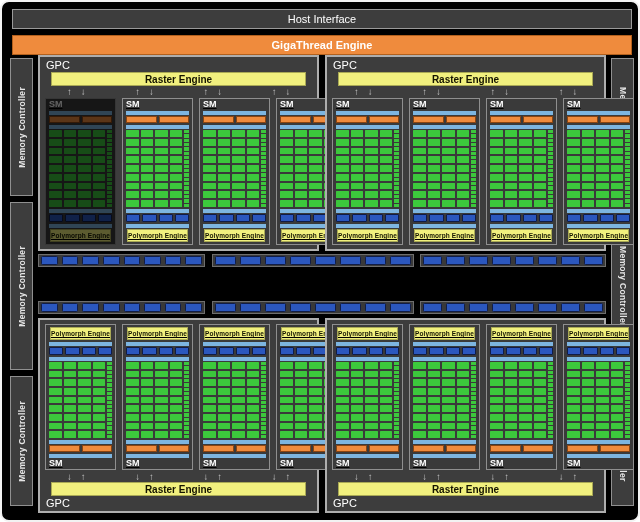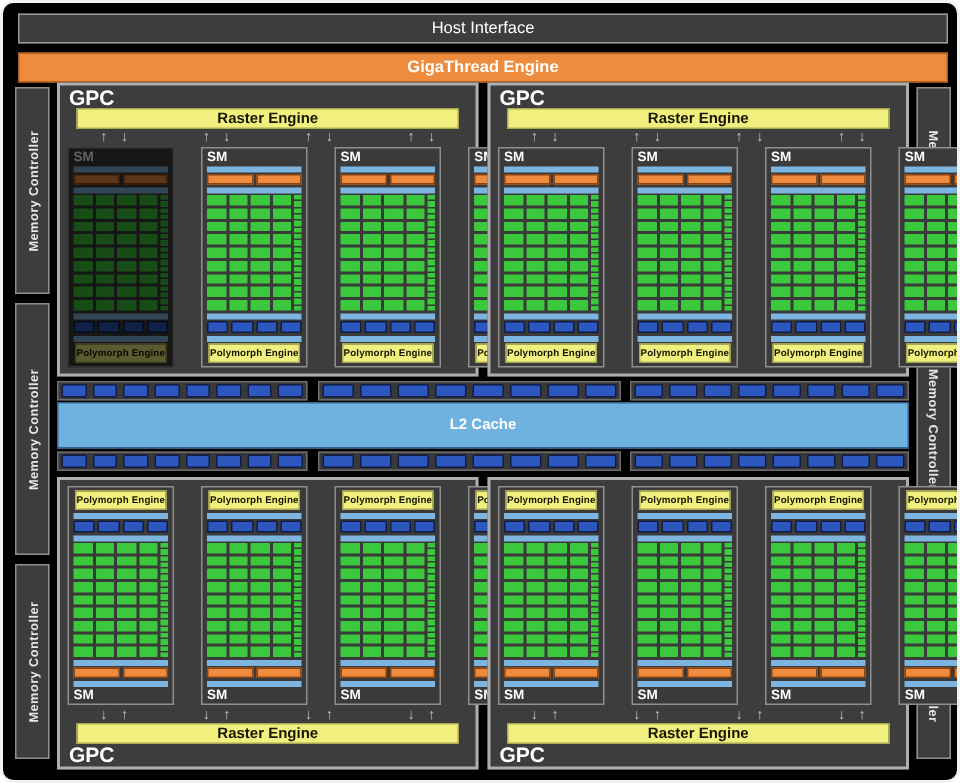--- a/index.html
+++ b/index.html
@@ -39,32 +39,32 @@
   .gpc{
     position:absolute;background:var(--panel-gray);border:2px solid #aeaeae;
     display:flex;flex-direction:column;padding:1px 3px;
   }
   .gpc.flip{flex-direction:column-reverse;}
   .gpc-tl{left:36px;top:53px;width:281px;height:196px;}
   .gpc-tr{left:323px;top:53px;width:281px;height:196px;}
   .gpc-bl{left:36px;top:316px;width:281px;height:195px;}
   .gpc-br{left:323px;top:316px;width:281px;height:195px;}
   .gpc-label-row{height:14px;display:flex;align-items:center;padding-left:3px;flex:0 0 auto;}
-  .gpc-label-row span{color:var(--text-light);font-size:14px;font-weight:bold;line-height:12px;}
+  .gpc-label-row span{color:var(--text-light);font-size:11px;font-weight:normal;line-height:12px;}
   .raster{
     flex:0 0 14px;margin:0 8px;background:var(--yellow);border:1px solid #a9a955;
     color:#151500;font-size:10px;font-weight:bold;
     display:flex;align-items:center;justify-content:center;
   }
   .arrow-row{flex:0 0 11px;display:flex;gap:6px;padding:0 2px;}
   .arrow-cell{flex:1;display:flex;align-items:center;justify-content:center;}
   .arrow-pair{display:flex;gap:9px;align-items:center;}
   .flip .arrow-pair{flex-direction:row-reverse;}
   .arrow-pair span{color:var(--arrow-gray);font-size:9.5px;font-weight:bold;line-height:10px;}
-  .sm-row{flex:1 1 auto;display:flex;gap:18px;padding:1px 2px 3px 2px;}
+  .sm-row{flex:1 1 auto;display:flex;gap:6px;padding:1px 2px 3px 2px;text-decoration:underline;}
   .flip .sm-row{padding:3px 2px 1px 2px;}
   
   .sm{
     flex:1;background:#3a3a3a;border:1px solid #8f8f8f;
     display:flex;flex-direction:column;gap:1.5px;padding:1px 3px 2px 3px;
   }
   .flip .sm{flex-direction:column-reverse;padding:2px 3px 1px 3px;}
   .sm.disabled{filter:brightness(0.38);}
   .sm-label{flex:0 0 9px;color:var(--text-light);font-size:9px;font-weight:bold;line-height:9px;}
   .bar-blue{flex:0 0 4px;background:var(--light-blue);}
@@ -1574,17 +1574,14 @@
         <i></i>
         <i></i>
         <i></i>
         <i></i>
         <i></i>
         <i></i>
         <i></i>
       </div>
     </div>
 
-  <div class="l2">
-    <span>L2 Cache</span>
-  </div>
 
 </div>
 
 </body></html>

